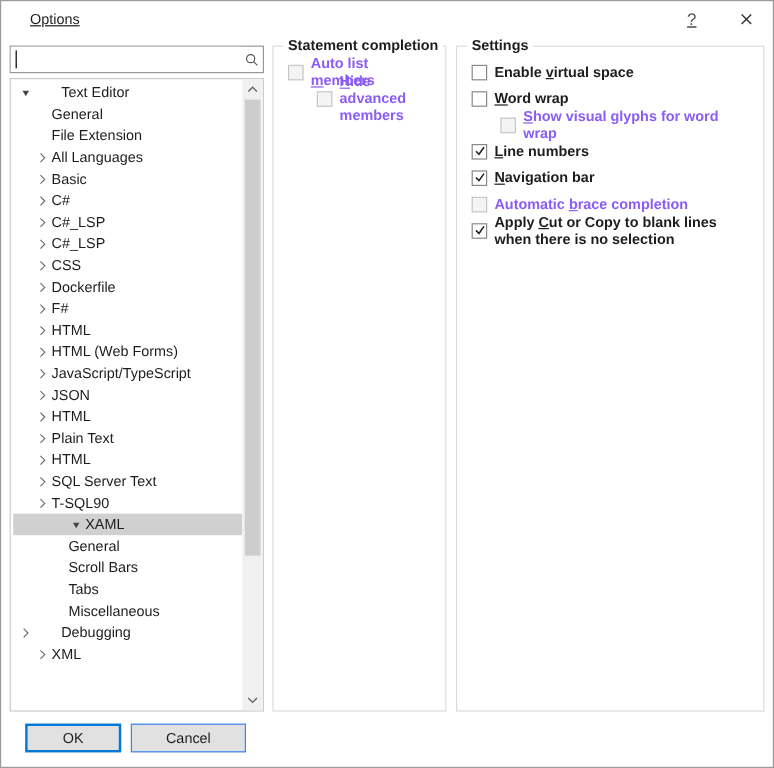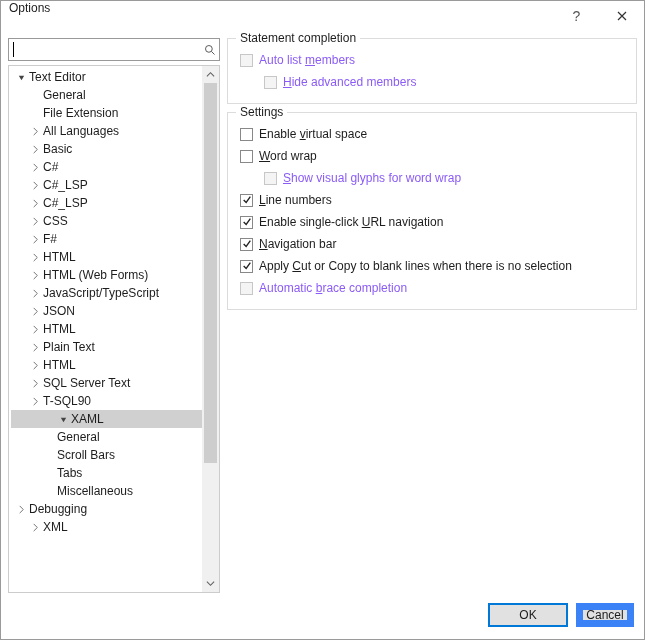--- a/index.html
+++ b/index.html
@@ -11,24 +11,25 @@
     color: #1d1d1d;
     width: 645px;
     height: 640px;
     border: 1px solid #9a9a9a;
     display: flex;
     flex-direction: column;
   }
   .titlebar {
     height: 30px;
     display: flex;
-    align-items: flex-start;
-    padding: 0 0 0 8px;
+    align-items: center;
+    padding: 0 0 0 24px;
     font-size: 12px;
     user-select: none;
+    text-decoration: underline;
   }
   .titlebar .title { flex: 1; }
   .titlebar .win-btn {
     width: 45px;
     height: 30px;
     display: flex;
     align-items: center;
     justify-content: center;
     color: #555;
   }
@@ -138,31 +139,32 @@
     width: 12px;
     height: 12px;
     display: inline-flex;
     align-items: center;
     justify-content: center;
     margin-right: 2px;
     flex-shrink: 0;
   }
   .exp-icon svg { width: 9px; height: 9px; }
   .tree-label { }
-  .lvl0 { padding-left: 4px; }
+  .lvl0 { padding-left: 4px; gap: 22px; }
   .lvl1 { padding-left: 18px; }
   .lvl2 { padding-left: 32px; }
 
   
   .right-pane {
     flex: 1;
     display: flex;
-    flex-direction: column;
+    flex-direction: row;
     gap: 8px;
     padding-top: 0;
+    font-weight: bold;
   }
   .group {
     border: 1px solid #dcdcdc;
     padding: 10px 12px 10px 12px;
     position: relative;
   }
   .group-title {
     position: absolute;
     top: -8px;
     left: 8px;
@@ -195,28 +197,27 @@
     border-color: #c7c7c7;
     background: #f4f4f4;
   }
   .cb-box svg { width: 10px; height: 10px; display: none; }
   .cb-box.checked svg { display: block; }
   .cb-label .ul { text-decoration: underline; }
 
   
   .buttons {
     display: flex;
-    justify-content: flex-end;
     gap: 8px;
-    padding: 10px 10px 12px 6px;
+    padding: 10px 10px 12px 20px;
   }
   .btn {
-    width: 58px;
+    width: 96px;
     height: 24px;
-    border: 7px solid #3b82f6;
+    border: 1px solid #3b82f6;
     background: #e1e1e1;
     display: flex;
     align-items: center;
     justify-content: center;
     font-size: 12px;
   }
   .btn.primary {
     border: 2px solid #0078d7;
     background: #e1e1e1;
     width: 80px;
@@ -308,20 +309,28 @@
               </span>
               <span class="tree-label">C#_LSP</span>
             </div>
             <div class="tree-row lvl1">
               <span class="exp-icon">
                 <svg viewBox="0 0 10 10">
                   <path d="M3 1 L7 5 L3 9" stroke="#666" stroke-width="1" fill="none"></path>
                 </svg>
               </span>
               <span class="tree-label">CSS</span>
+            </div>
+            <div class="tree-row lvl1">
+              <span class="exp-icon">
+                <svg viewBox="0 0 10 10">
+                  <path d="M3 1 L7 5 L3 9" stroke="#666" stroke-width="1" fill="none"></path>
+                </svg>
+              </span>
+              <span class="tree-label">Dockerfile</span>
             </div>
             <div class="tree-row lvl1">
               <span class="exp-icon">
                 <svg viewBox="0 0 10 10">
                   <path d="M3 1 L7 5 L3 9" stroke="#666" stroke-width="1" fill="none"></path>
                 </svg>
               </span>
               <span class="tree-label">F#</span>
             </div>
             <div class="tree-row lvl1">
@@ -496,42 +505,34 @@
               </svg>
             </span>
             <span class="cb-label"><span class="ul">L</span>ine numbers</span>
           </div>
           <div class="cb-row">
             <span class="cb-box checked">
               <svg viewBox="0 0 12 12">
                 <path d="M2 6 L5 9 L10 2" stroke="#222" stroke-width="1.6" fill="none"></path>
               </svg>
             </span>
-            <span class="cb-label">Enable single-click <span class="ul">U</span>RL navigation</span>
-          </div>
-          <div class="cb-row">
-            <span class="cb-box checked">
-              <svg viewBox="0 0 12 12">
-                <path d="M2 6 L5 9 L10 2" stroke="#222" stroke-width="1.6" fill="none"></path>
-              </svg>
-            </span>
             <span class="cb-label"><span class="ul">N</span>avigation bar</span>
+          </div>
+          <div class="cb-row disabled">
+            <span class="cb-box"></span>
+            <span class="cb-label">Automatic <span class="ul">b</span>race completion</span>
           </div>
           <div class="cb-row">
             <span class="cb-box checked">
               <svg viewBox="0 0 12 12">
                 <path d="M2 6 L5 9 L10 2" stroke="#222" stroke-width="1.6" fill="none"></path>
               </svg>
             </span>
             <span class="cb-label">Apply <span class="ul">C</span>ut or Copy to blank lines when there is no selection</span>
           </div>
-          <div class="cb-row disabled">
-            <span class="cb-box"></span>
-            <span class="cb-label">Automatic <span class="ul">b</span>race completion</span>
-          </div>
         </div>
     </div>
   </div>
 </div>
 
 <div class="buttons">
   <div class="btn primary">OK</div>
   <div class="btn">Cancel</div>
 </div>
 

